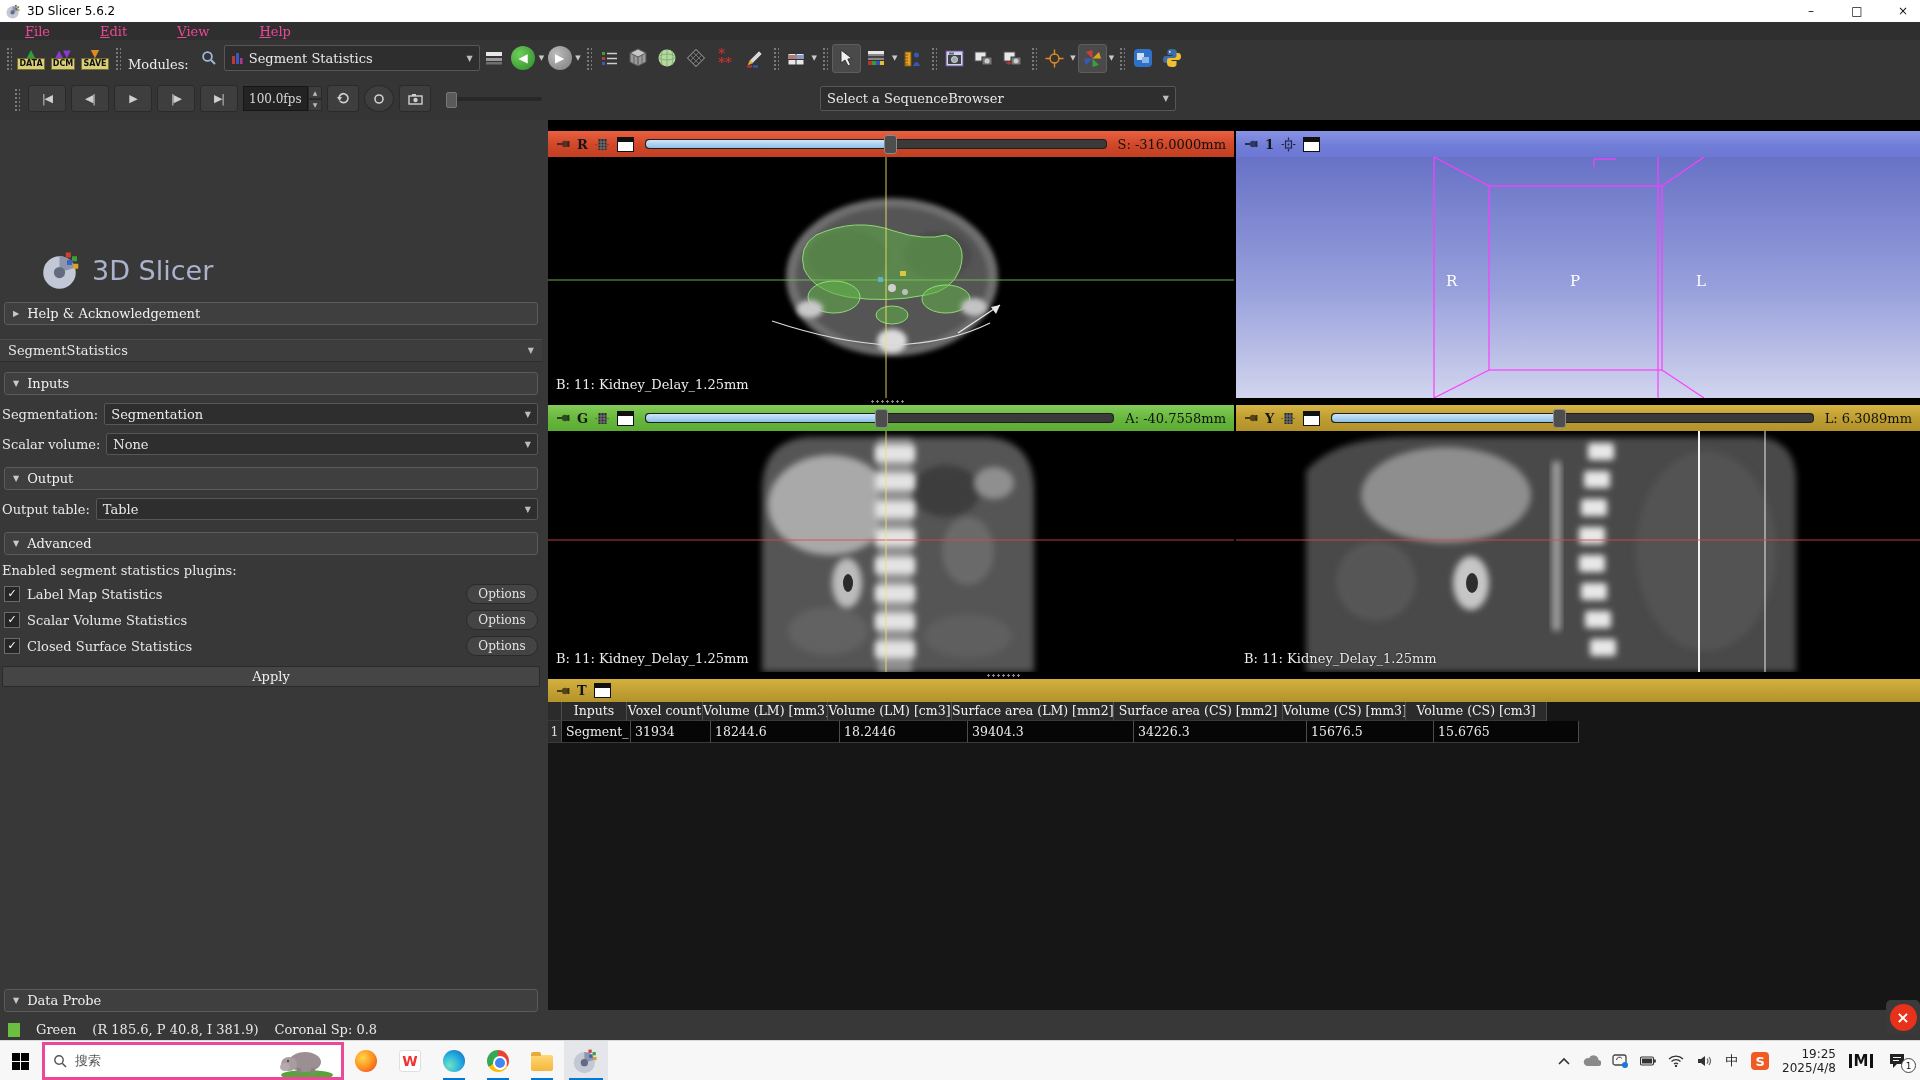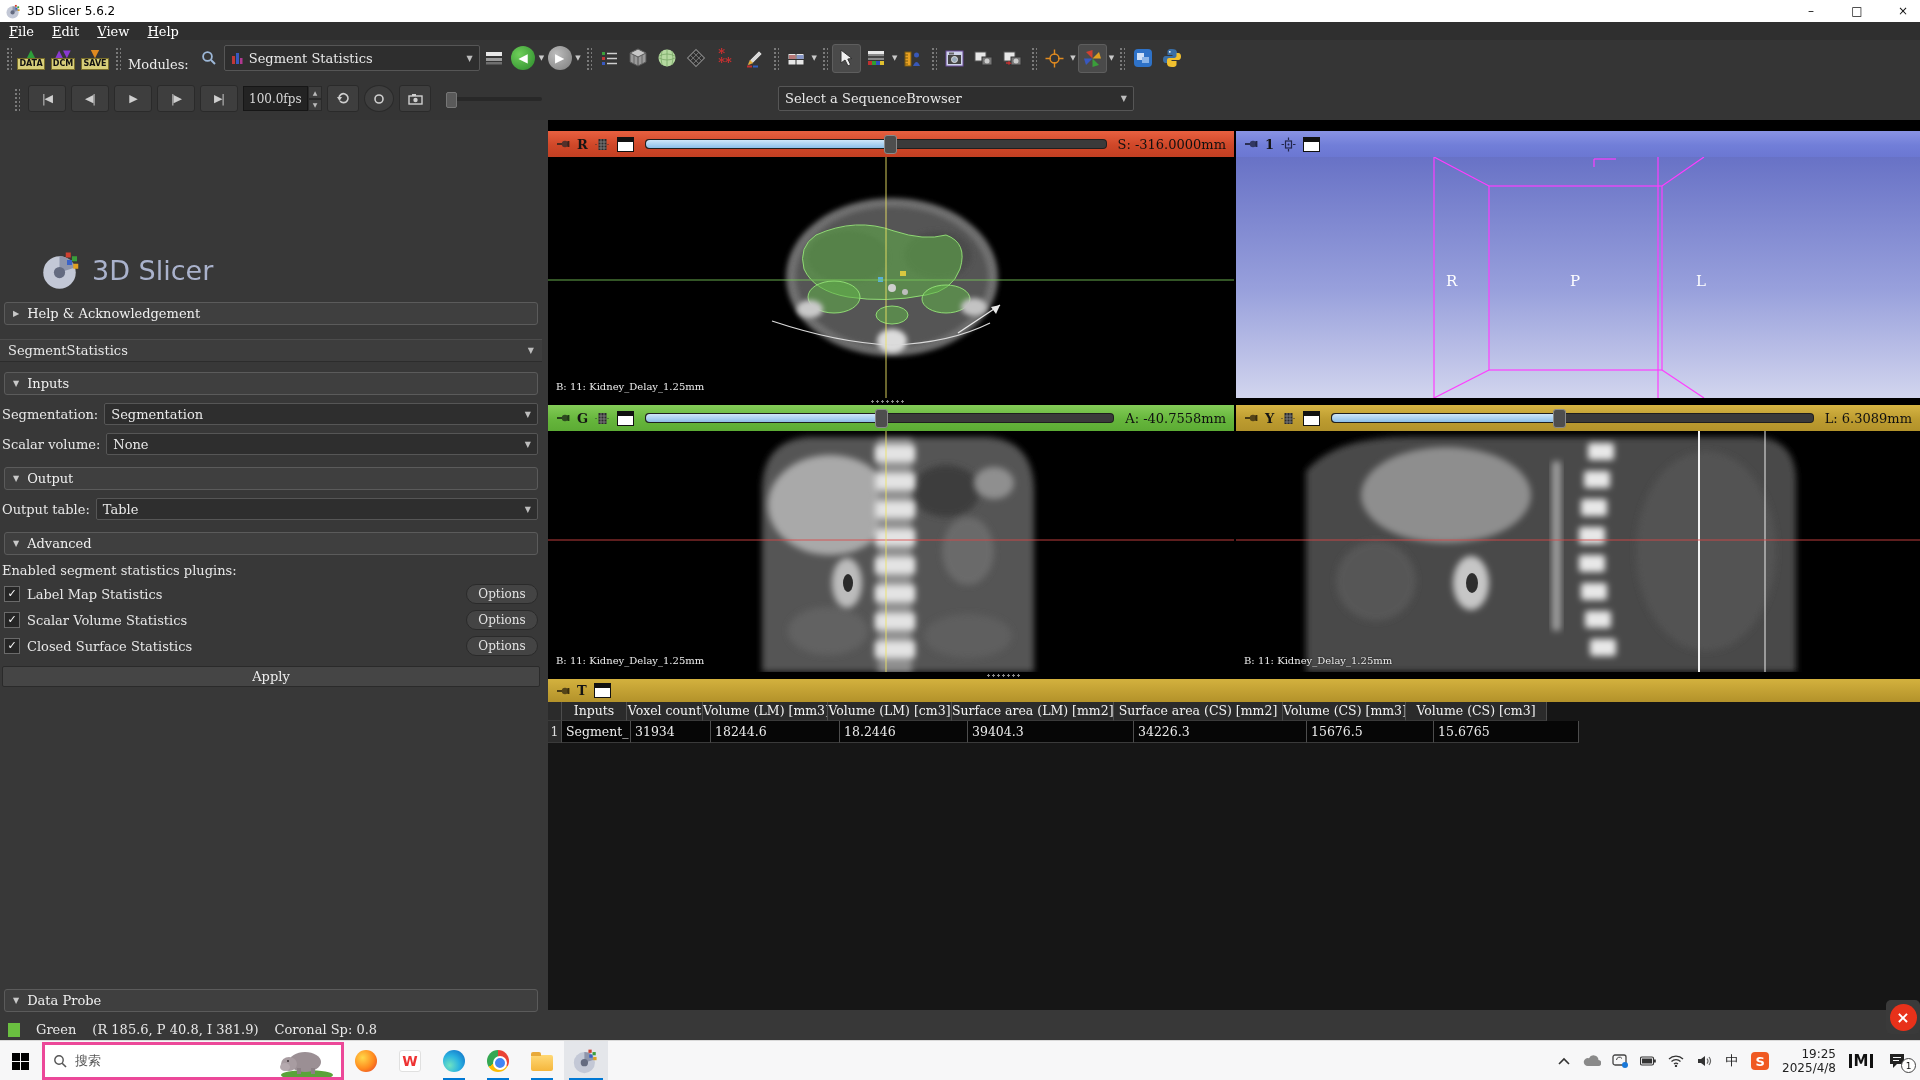--- a/index.html
+++ b/index.html
@@ -6,21 +6,21 @@
   .screen{position:relative;width:1920px;height:1080px;overflow:hidden;
     font-family:"DejaVu Serif","Liberation Serif",serif;font-size:13px;color:#e8e8e8;background:#383838;}
   .abs{position:absolute;}
   
   .titlebar{position:absolute;left:0;top:0;width:1920px;height:22px;background:#ffffff;color:#000;
     display:flex;align-items:center;gap:6px;padding:0 6px;font-family:"DejaVu Sans","Liberation Sans",sans-serif;font-size:12px;}
   .winbtns{margin-left:auto;display:flex;}
   .winbtn{width:46px;text-align:center;color:#111;font-size:12px;line-height:22px;cursor:default;}
   
   .menubar{position:absolute;left:0;top:22px;width:1920px;height:18px;background:#2f2f2f;display:flex;align-items:center;border-bottom:1px solid #242424;}
-  .mi{padding:0 9px;color:#ffffff;}
+  .mi{padding:0 25px;color:#ec4899;}
   .u{text-decoration:underline;}
   
   .toolbar{position:absolute;left:0;top:40px;width:1920px;height:36px;background:#353535;border-bottom:1px solid #262626;
     display:flex;align-items:center;padding-left:2px;}
   .seqbar{position:absolute;left:0;top:76px;width:1920px;height:44px;background:#353535;border-bottom:1px solid #222;}
   .grip{width:7px;height:24px;margin:0 3px;background-image:radial-gradient(#7a7a7a 1px,transparent 1.4px);background-size:4px 4px;background-position:1px 1px;}
   .tbtn{width:27px;height:27px;display:inline-flex;align-items:center;justify-content:center;border-radius:3px;margin:0 1px;position:relative;}
   .tbtn.pressed{background:#4a4a4a;border:1px solid #5e5e5e;}
   .mini-caret{font-size:7px;color:#c9c9c9;margin:0 1px;}
   .badgeicon{width:26px;height:24px;display:flex;flex-direction:column;align-items:center;justify-content:flex-end;margin:0 3px;}
@@ -34,21 +34,21 @@
   .circlebtn{width:24px;height:24px;border-radius:50%;display:flex;align-items:center;justify-content:center;color:#fff;font-size:12px;}
   .seqrow{position:absolute;left:10px;top:9px;display:flex;align-items:center;gap:5px;}
   .pbtn{width:36px;height:25px;background:#3e3e3e;border:1px solid #2a2a2a;border-radius:3px;color:#cfcfcf;
     display:flex;align-items:center;justify-content:center;font-size:11px;letter-spacing:-1px;}
   .fpsbox{display:flex;height:25px;}
   .fpsval{background:#232323;border:1px solid #161616;color:#d8d8d8;width:58px;display:flex;align-items:center;padding-left:5px;font-size:12px;}
   .spincol{display:flex;flex-direction:column;width:14px;}
   .spincol span{flex:1;background:#3e3e3e;border:1px solid #2a2a2a;font-size:6px;color:#bbb;display:flex;align-items:center;justify-content:center;}
   .seqslider{width:96px;height:4px;background:#282828;border-radius:2px;position:relative;margin-left:10px;}
   .seqknob{position:absolute;left:0;top:-5px;width:9px;height:14px;background:#5a5a5a;border:1px solid #777;border-radius:2px;}
-  .seqcombo{position:absolute;left:778px;top:10px;width:342px;height:23px;}
+  .seqcombo{position:absolute;left:820px;top:10px;width:342px;height:23px;}
   
   .panel{position:absolute;left:0;top:120px;width:542px;height:912px;background:#383838;}
   .logo-row{display:flex;align-items:center;gap:10px;padding:10px 0 6px 14px;margin-left:28px;}
   .logo-text{font-size:27px;color:#aab2cc;font-family:"DejaVu Sans","Liberation Sans",sans-serif;}
   .cbar{margin:6px 4px 0 4px;height:21px;background:#3f3f3f;border:1px solid #5b5b5b;border-radius:3px;
     display:flex;align-items:center;gap:8px;padding:0 8px;color:#f0f0f0;}
   .cbar .tri{font-size:8px;color:#c9c9c9;}
   .modheader{margin-top:14px;height:21px;background:#3d3d3d;border-top:1px solid #4c4c4c;border-bottom:1px solid #2c2c2c;
     display:flex;align-items:center;padding:0 8px;}
   .modheader .car{margin-left:auto;font-size:8px;color:#bdbdbd;}
@@ -73,21 +73,21 @@
   .view{position:absolute;overflow:hidden;}
   .vhead{position:absolute;left:0;top:0;right:0;height:26px;display:flex;align-items:center;gap:7px;padding:0 8px;color:#151515;}
   .vletter{font-weight:bold;color:#141414;}
   .layicon{width:15px;height:13px;background:#fff;border:1px solid #111;position:relative;}
   .layicon::before{content:"";position:absolute;left:0;top:0;right:0;height:4px;background:#111;}
   .strack{flex:1;height:8px;border-radius:4px;border:1px solid rgba(0,0,0,.45);background:#3a3a3a;position:relative;margin:0 4px;}
   .sfill{height:100%;border-radius:4px 0 0 4px;background:linear-gradient(#cfe6f8,#8dbfe8);}
   .shandle{position:absolute;top:-5px;width:11px;height:17px;background:#4e4e4e;border:1px solid #8a8a8a;border-radius:3px;margin-left:-5px;}
   .soffset{color:#101010;white-space:nowrap;}
   .vbody{position:absolute;left:0;top:26px;right:0;bottom:0;}
-  .corner{position:absolute;left:8px;bottom:6px;color:#ececec;font-size:10px;text-shadow:0 0 2px #000;}
+  .corner{position:absolute;left:8px;bottom:6px;color:#ececec;font-size:13px;text-shadow:0 0 2px #000;}
   .fillsvg{width:100%;height:100%;display:block;}
   .dots{position:absolute;width:36px;height:5px;background-image:radial-gradient(#8a8a8a 1px,transparent 1.3px);background-size:5px 5px;}
   
   .tvbar{position:absolute;left:0;top:559px;width:1372px;height:23px;display:flex;align-items:center;gap:7px;padding:0 8px;
     background:linear-gradient(#d3b13e,#b3922a);color:#151515;}
   .tvbody{position:absolute;left:0;top:582px;width:1372px;height:308px;background:#161616;font-size:12.5px;}
   .trow{display:flex;}
   .trow .c{border-right:1px solid #4d4d4d;border-bottom:1px solid #3a3a3a;overflow:hidden;white-space:nowrap;}
   .thead .c{background:#2b2b2b;color:#f2f2f2;text-align:center;height:18px;line-height:18px;}
   .tdata .c{background:#060606;color:#ececec;height:21px;line-height:21px;padding-left:4px;}

